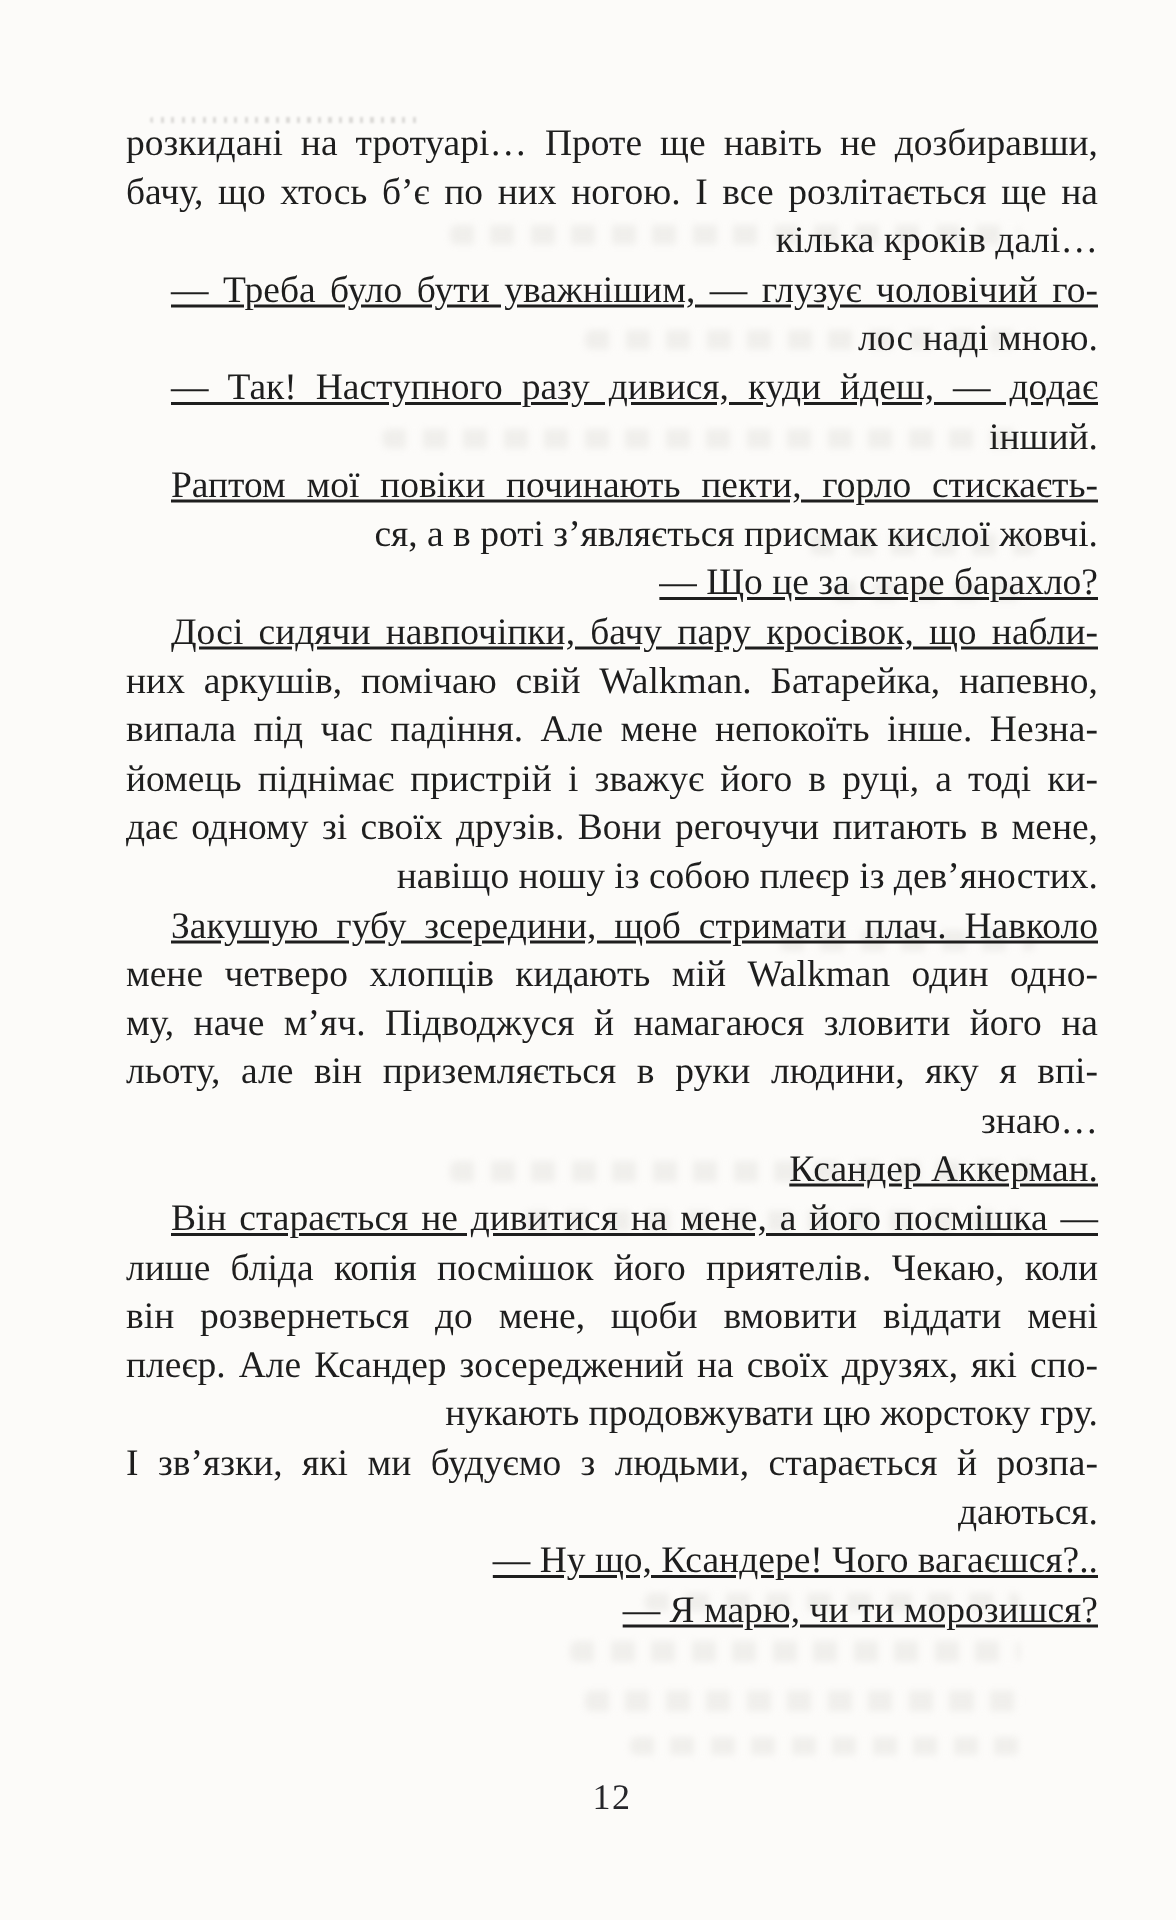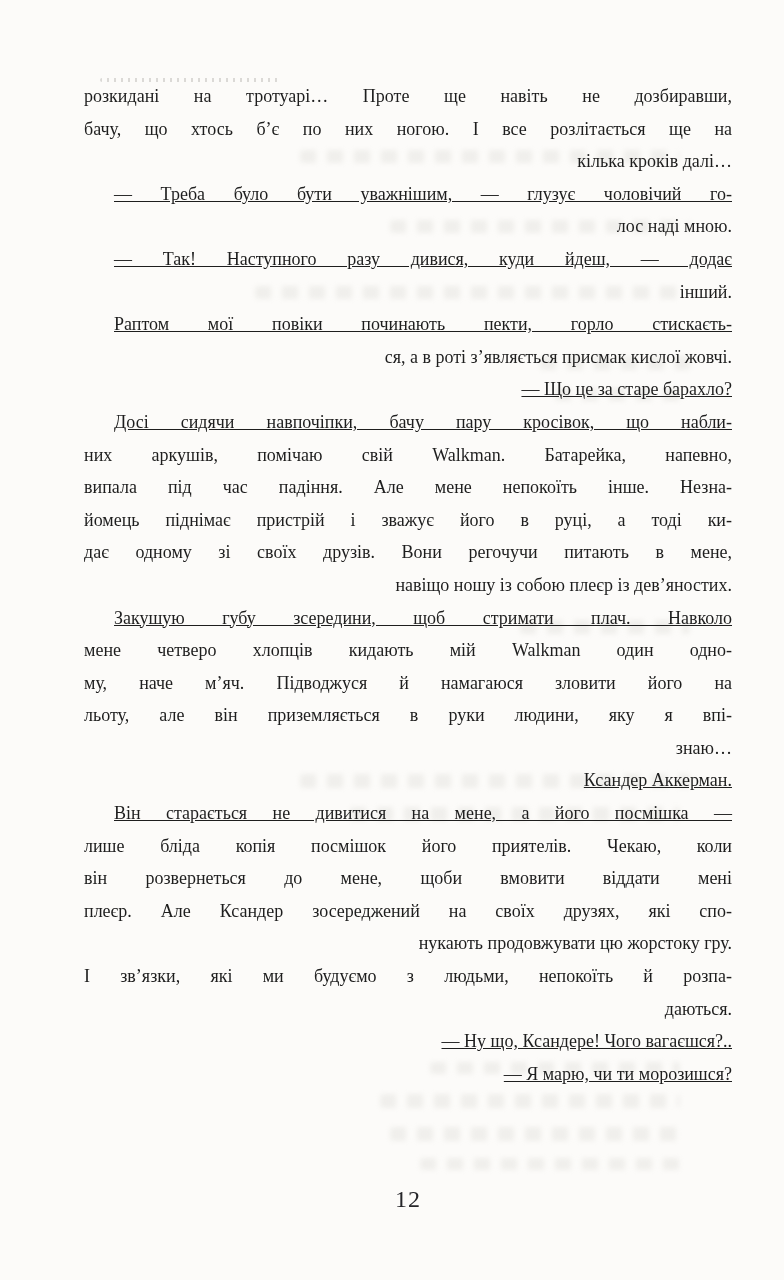--- a/index.html
+++ b/index.html
@@ -17,21 +17,21 @@
   .page {
     position: absolute;
     inset: 0;
   }
   .text-block {
     position: absolute;
     left: 84px;
     top: 80px;
     width: 648px;
     color: #1e1e1e;
-    font-size: 18px;
+    font-size: 25px;
     line-height: 32.6px;
     text-rendering: optimizeLegibility;
   }
   .line {
     white-space: normal;
     text-align: right;
   }
   .line.justify {
     text-align: justify;
     text-align-last: justify;
@@ -109,20 +109,20 @@
       <div class="line justify">мене четверо хлопців кидають мій Walkman один одно-</div>
       <div class="line justify">му, наче м’яч. Підводжуся й намагаюся зловити його на</div>
       <div class="line justify">льоту, але він приземляється в руки людини, яку я впі-</div>
       <div class="line">знаю…</div>
       <div class="line indent">Ксандер Аккерман.</div>
       <div class="line indent justify">Він старається не дивитися на мене, а його посмішка —</div>
       <div class="line justify">лише бліда копія посмішок його приятелів. Чекаю, коли</div>
       <div class="line justify">він розвернеться до мене, щоби вмовити віддати мені</div>
       <div class="line justify">плеєр. Але Ксандер зосереджений на своїх друзях, які спо-</div>
       <div class="line">нукають продовжувати цю жорстоку гру.</div>
-      <div class="line justify">І зв’язки, які ми будуємо з людьми, непокоїть й розпа-</div>
+      <div class="line justify">І зв’язки, які ми будуємо з людьми, старається й розпа-</div>
       <div class="line">даються.</div>
       <div class="line indent">— Ну що, Ксандере! Чого вагаєшся?..</div>
       <div class="line indent">— Я марю, чи ти морозишся?</div>
     </div>
 
   <div class="page-number">12</div>
 </div>
 
 </body></html>

